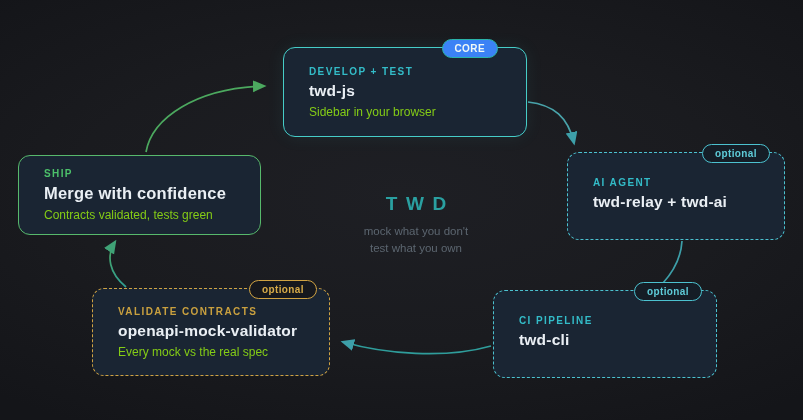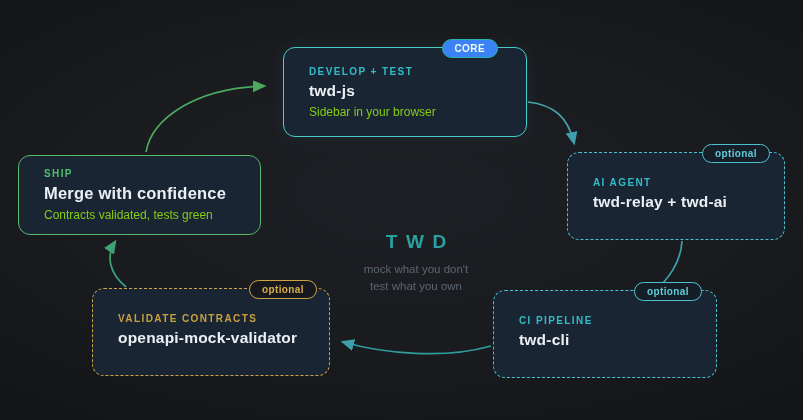--- a/index.html
+++ b/index.html
@@ -26,21 +26,21 @@
   .title{font-size:15.5px;font-weight:bold;color:#eaeff4;margin-bottom:5px;letter-spacing:.2px;}
   .subtitle{font-size:12px;color:#84cc16;}
   .badge{
     position:absolute;top:-9px;font-size:10px;font-weight:bold;
     padding:2px 12px;border-radius:999px;letter-spacing:.4px;line-height:13px;
   }
   .badge-core{right:28px;background:#3b82f6;color:#f0f8f6;border:1px solid #2ab3a9;}
   .badge-teal{right:14px;background:#151d26;color:#5ecbd8;border:1.2px solid #4cc2d0;}
   .badge-amber{right:12px;background:#16181d;color:#d7ab48;border:1.2px solid #d0a343;}
   .center-text{position:absolute;left:330px;top:193px;width:172px;z-index:2;text-align:center;}
-  .brand{font-size:19px;font-weight:bold;color:#2aa0a1;letter-spacing:.45em;margin-right:-.45em;margin-bottom:8px;margin-top:38px;}
+  .brand{font-size:19px;font-weight:bold;color:#2aa0a1;letter-spacing:.45em;margin-right:-.45em;margin-bottom:8px;}
   .tagline{font-size:11.5px;color:#5c6670;line-height:1.45;}
 </style>
 </head>
 <body>
 
 <div class="canvas">
 
   <svg class="arrows" width="803" height="420" viewBox="0 0 803 420">
     <defs>
       <marker id="ah-green" markerWidth="9" markerHeight="8" refX="6.5" refY="3.5" orient="auto">
@@ -80,20 +80,21 @@
   <div class="node teal-dashed" style="left:493px;top:290px;width:224px;height:88px">
     <span class="badge badge-teal">optional</span>
     <div class="eyebrow teal">CI PIPELINE</div>
     <div class="title">twd-cli</div>
   </div>
 
   <div class="node amber-dashed" style="left:92px;top:288px;width:238px;height:88px">
     <span class="badge badge-amber">optional</span>
     <div class="eyebrow amber">VALIDATE CONTRACTS</div>
     <div class="title">openapi-mock-validator</div>
+    <div class="subtitle">Every mock vs the real spec</div>
   </div>
 
   <div class="node green-solid" style="left:18px;top:155px;width:243px;height:80px">
     <div class="eyebrow green">SHIP</div>
     <div class="title" style="font-size:16.5px">Merge with confidence</div>
     <div class="subtitle">Contracts validated, tests green</div>
   </div>
 
   <div class="center-text">
     <div class="brand">TWD</div>

